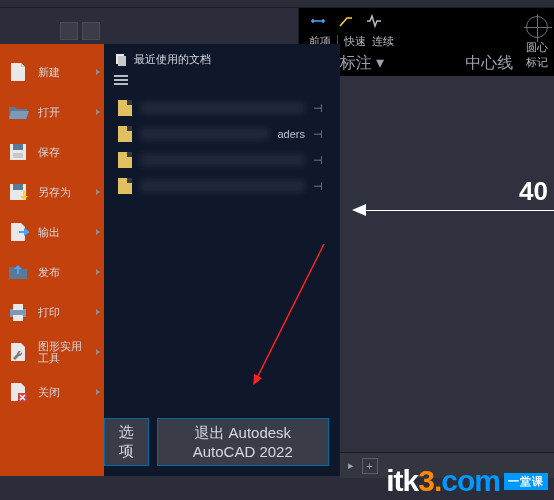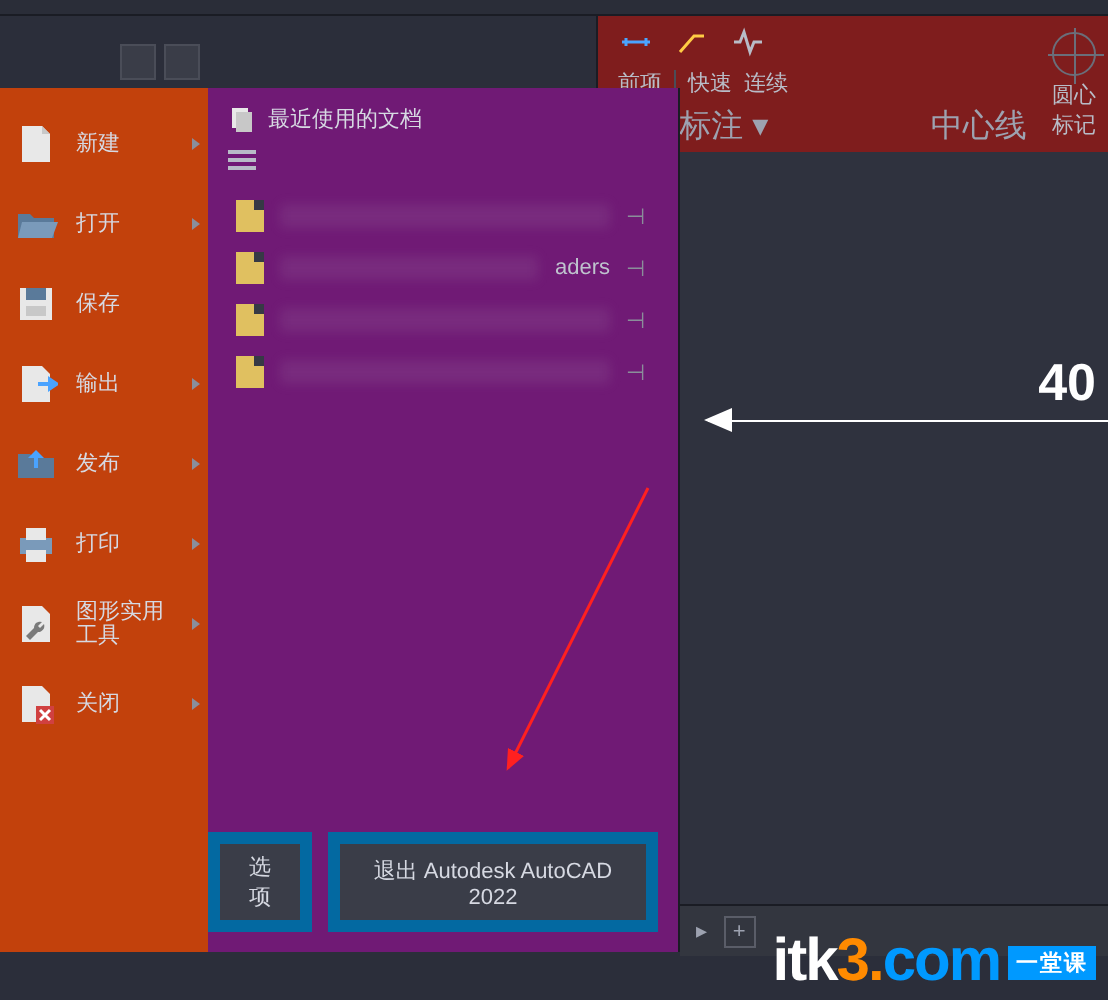--- a/index.html
+++ b/index.html
@@ -1,20 +1,20 @@
 <!DOCTYPE html>
 <html><head>
 <meta charset="utf-8">
 <style>
 * { margin: 0; padding: 0; box-sizing: border-box; font-family: "Microsoft YaHei", sans-serif; }
 body { width: 554px; height: 500px; background: #2b2e3a; color: #cfd2dc; position: relative; overflow: hidden; }
 
 .topbar { position: absolute; top: 0; left: 0; right: 0; height: 8px; background: #2a2d38; border-bottom: 1px solid #1a1c24; }
 
-.small-ribbon { position: absolute; top: 8px; right: 0; width: 256px; height: 68px; background: #7f1d1d; border-left: 1px solid #1a1c24; }
+.small-ribbon { position: absolute; top: 8px; right: 0; width: 256px; height: 68px; background: #000000; border-left: 1px solid #1a1c24; }
 .rib-row1 { display: flex; align-items: center; gap: 10px; padding: 4px 10px 2px 10px; color: #b8bcc7; font-size: 11px; }
 .rib-row1 .ico { width: 18px; height: 18px; display: inline-block; }
 .rib-row2 { display: flex; align-items: center; gap: 6px; padding: 2px 10px; color: #b8bcc7; font-size: 11px; }
 .rib-row3 { text-align: center; font-size: 16px; color: #9da2b0; padding-top: 2px; display:flex; justify-content:space-around;}
 .rib-sep { border-left: 1px solid #4a4d58; height: 14px; }
 .rib-right { position: absolute; right: 6px; top: 8px; text-align: right; font-size: 11px; color: #b8bcc7; }
 .rib-right .circ { width: 22px; height: 22px; border: 1px solid #6a6e7a; border-radius: 50%; margin: 0 auto 2px auto; position: relative; }
 .rib-right .circ::before, .rib-right .circ::after { content:""; position:absolute; background:#6a6e7a; }
 .rib-right .circ::before { left:50%; top:-3px; width:1px; height:28px; }
 .rib-right .circ::after { top:50%; left:-3px; height:1px; width:28px; }
@@ -28,39 +28,39 @@
 .top-icons { position: absolute; top: 22px; left: 60px; display: flex; gap: 4px; }
 .top-icons .ti { width: 18px; height: 18px; background: #3a3d48; border: 1px solid #4a4d58; }
 
 .app-menu { position: absolute; top: 44px; left: 0; width: 340px; bottom: 24px; background: #2b2e3a; display: flex; border-right: 1px solid #1a1c24; }
 .menu-left { width: 104px; background: #c2410c; padding-top: 8px; }
 .menu-item { display: flex; align-items: center; gap: 8px; padding: 8px 6px; font-size: 12px; color: #d6d9e2; cursor: pointer; position: relative; }
 .menu-item .mi-icon { width: 24px; height: 24px; display: flex; align-items: center; justify-content: center; flex-shrink: 0; }
 .menu-item .arrow { position: absolute; right: 4px; top: 50%; transform: translateY(-50%); width: 0; height: 0; border-top: 3px solid transparent; border-bottom: 3px solid transparent; border-left: 4px solid #8a8e9a; }
 .menu-item .lbl { font-size: 11px; line-height: 1.1; }
 
-.menu-right { flex: 1; background: #701a75; padding: 8px 10px; position: relative; }
+.menu-right { flex: 1; background: #0f172a; padding: 8px 10px; position: relative; }
 .recent-hdr { display: flex; align-items: center; gap: 6px; font-size: 11px; color: #d6d9e2; margin-bottom: 8px; }
 .sort-row { display: flex; align-items: center; gap: 12px; font-size: 11px; color: #b8bcc7; margin-bottom: 10px; }
 .sort-row .dd { display: flex; align-items: center; gap: 4px; }
 .sort-row .dd::after { content:""; width:0;height:0;border-left:3px solid transparent;border-right:3px solid transparent;border-top:4px solid #b8bcc7; }
 .sort-row .list-ico { width: 14px; height: 10px; display:inline-block; }
 .sort-row .list-ico span { display:block; height:2px; background:#b8bcc7; margin-bottom:2px; }
 
 .recent-item { display: flex; align-items: center; gap: 8px; padding: 5px 4px; font-size: 11px; color: #bfc3ce; position: relative; }
 .recent-item .fi { width: 14px; height: 16px; background: #e0c060; flex-shrink: 0; position:relative; }
 .recent-item .fi::after{content:"";position:absolute;top:0;right:0;width:5px;height:5px;background:#363945;}
 .recent-item .name { flex: 1; white-space: nowrap; overflow: hidden; text-overflow: ellipsis; filter: blur(3px); background: rgba(200,200,210,0.1); height:12px; border-radius:2px;}
 .recent-item .vis { filter:none; background:none; height:auto;}
 .recent-item .pin { width: 12px; height: 12px; color:#8a8e9a; font-size: 11px; }
 
 .red-arrow { position: absolute; pointer-events: none; }
 
 .menu-footer { position: absolute; bottom: 10px; right: 10px; display: flex; gap: 8px; }
-.menu-footer .btn { border: 6px solid #0369a1; background: #3a3d48; color: #d6d9e2; font-size: 11px; padding: 4px 10px; cursor: pointer; }
+.menu-footer .btn { border: 1px solid #0369a1; background: #3a3d48; color: #d6d9e2; font-size: 15px; padding: 4px 10px; cursor: pointer; }
 
 .bottom-tabs { position: absolute; left: 340px; right: 0; bottom: 22px; height: 26px; background: #33363f; border-top: 1px solid #1a1c24; display:flex; align-items:center; padding-left:8px; gap:8px; font-size:11px; color:#9da2b0;}
 .bottom-tabs .plus { width:16px;height:16px;border:1px solid #5a5d68;color:#9da2b0;text-align:center;line-height:14px;}
 
 .watermark { position: absolute; right: 6px; bottom: 2px; font-size: 30px; font-weight: 700; letter-spacing: -1px; display: flex; align-items: flex-end; }
 .watermark .p1 { color: #ffffff; }
 .watermark .p2 { color: #ff8a00; }
 .watermark .dot { color: #ff8a00; }
 .watermark .p3 { color: #0099ff; }
 .watermark .tag { font-size: 11px; color: #fff; background: #0099ff; padding: 1px 4px; margin-left: 4px; align-self: center; letter-spacing: 1px; }
@@ -150,20 +150,31 @@
       <span class="mi-icon">
         <svg width="22" height="22" viewBox="0 0 22 22">
             <rect x="3" y="3" width="16" height="16" fill="#e8e8e8"></rect>
             <rect x="6" y="3" width="10" height="6" fill="#5a7a9a"></rect>
             <rect x="6" y="12" width="10" height="5" fill="#c8c8c8"></rect>
           </svg>
       </span>
       <span class="lbl">保存</span>
     </div>
 
+    <div class="menu-item">
+      <span class="mi-icon">
+        <svg width="22" height="22" viewBox="0 0 22 22">
+            <rect x="3" y="3" width="16" height="16" fill="#e8e8e8"></rect>
+            <rect x="6" y="3" width="10" height="6" fill="#5a7a9a"></rect>
+            <path d="M13 15l4 4 4-4h-3v-5h-2v5z" fill="#ffcc44"></path>
+          </svg>
+      </span>
+      <span class="lbl">另存为</span>
+      <span class="arrow"></span>
+    </div>
 
 
     <div class="menu-item">
       <span class="mi-icon">
         <svg width="22" height="22" viewBox="0 0 22 22">
             <path d="M4 2h10l4 4v14H4z" fill="#e8e8e8"></path>
             <path d="M23 11l-6-4v3h-5v2h5v3z" fill="#4aa3ff"></path>
           </svg>
       </span>
       <span class="lbl">输出</span>

